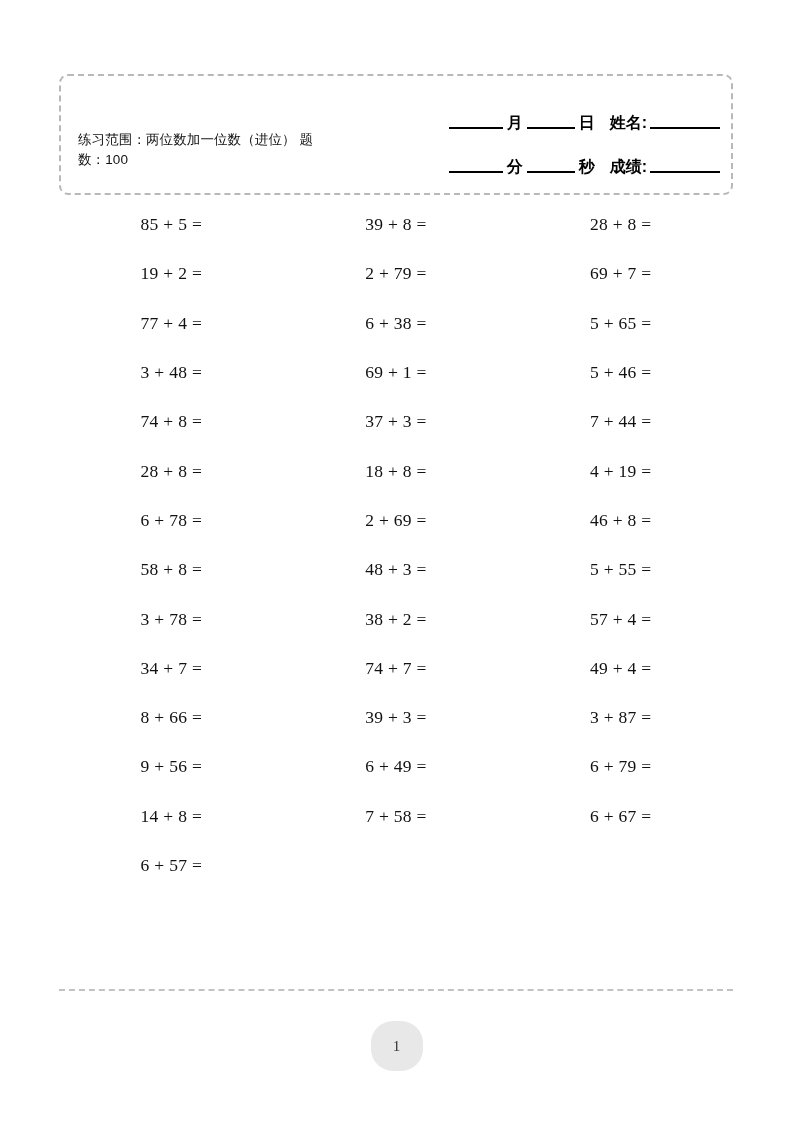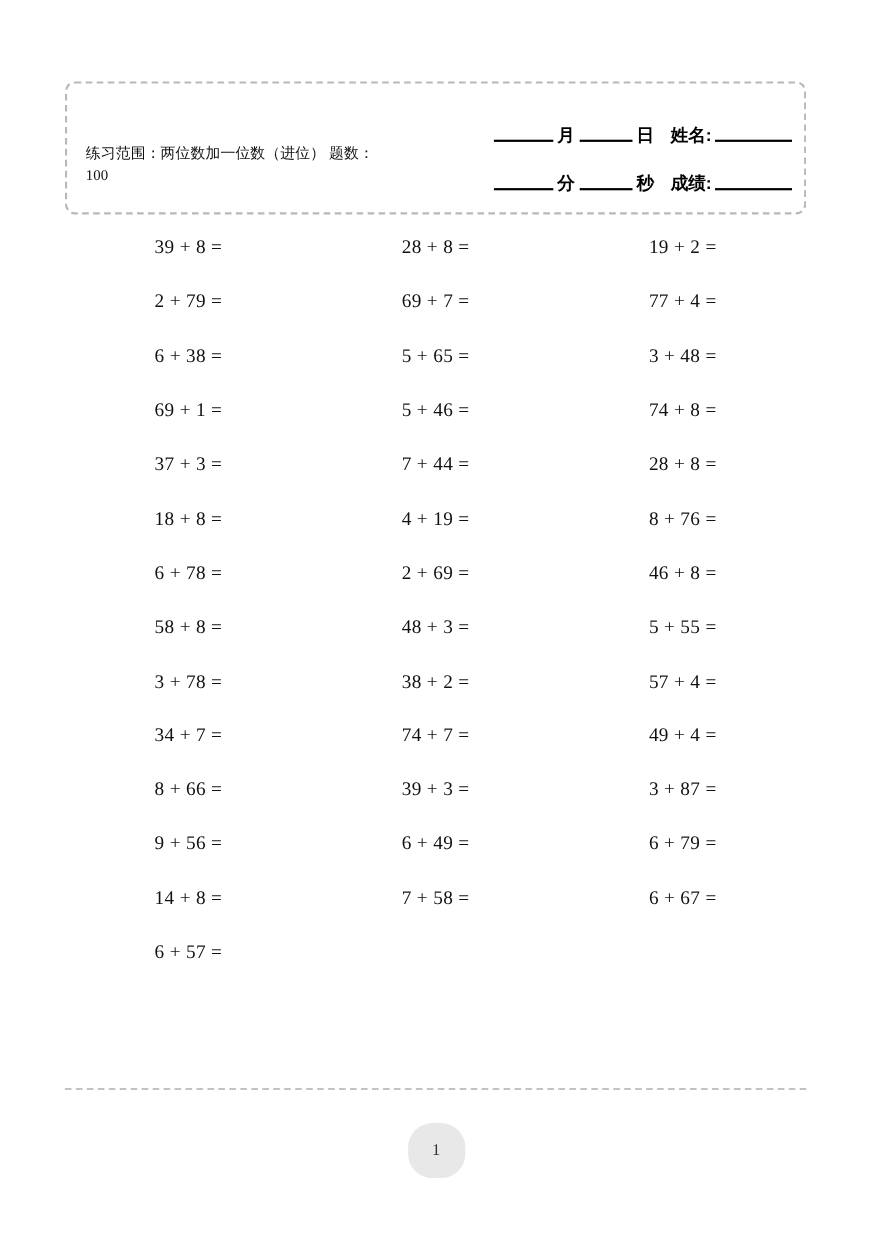--- a/index.html
+++ b/index.html
@@ -32,21 +32,21 @@
     position: relative;
     width: 100%;
     height: 100%;
   }
 
   .practice-scope {
     position: absolute;
     left: 17px;
     top: 54px;
     width: 262px;
-    font-family: Liberation Serif, serif;
+    font-family: Liberation Sans, sans-serif;
     font-size: 13.5px;
     line-height: 20px;
     color: #111111;
     letter-spacing: 0.1px;
   }
 
   .meta-right {
     position: absolute;
     right: 8px;
     top: 14px;
@@ -150,38 +150,38 @@
         <span class="gap"></span>
         <span class="lbl">成绩:</span>
         <span class="blank blank-lg"></span>
       </div>
 
     </div>
   </div>
 </div>
 
 <div class="problems" id="problems-grid">
+    <div class="problem">85 + 5 =</div>
     <div class="problem">39 + 8 =</div>
     <div class="problem">28 + 8 =</div>
     <div class="problem">19 + 2 =</div>
     <div class="problem">2 + 79 =</div>
     <div class="problem">69 + 7 =</div>
     <div class="problem">77 + 4 =</div>
     <div class="problem">6 + 38 =</div>
     <div class="problem">5 + 65 =</div>
     <div class="problem">3 + 48 =</div>
     <div class="problem">69 + 1 =</div>
     <div class="problem">5 + 46 =</div>
     <div class="problem">74 + 8 =</div>
     <div class="problem">37 + 3 =</div>
     <div class="problem">7 + 44 =</div>
     <div class="problem">28 + 8 =</div>
     <div class="problem">18 + 8 =</div>
     <div class="problem">4 + 19 =</div>
-    <div class="problem">8 + 76 =</div>
     <div class="problem">6 + 78 =</div>
     <div class="problem">2 + 69 =</div>
     <div class="problem">46 + 8 =</div>
     <div class="problem">58 + 8 =</div>
     <div class="problem">48 + 3 =</div>
     <div class="problem">5 + 55 =</div>
     <div class="problem">3 + 78 =</div>
     <div class="problem">38 + 2 =</div>
     <div class="problem">57 + 4 =</div>
     <div class="problem">34 + 7 =</div>

